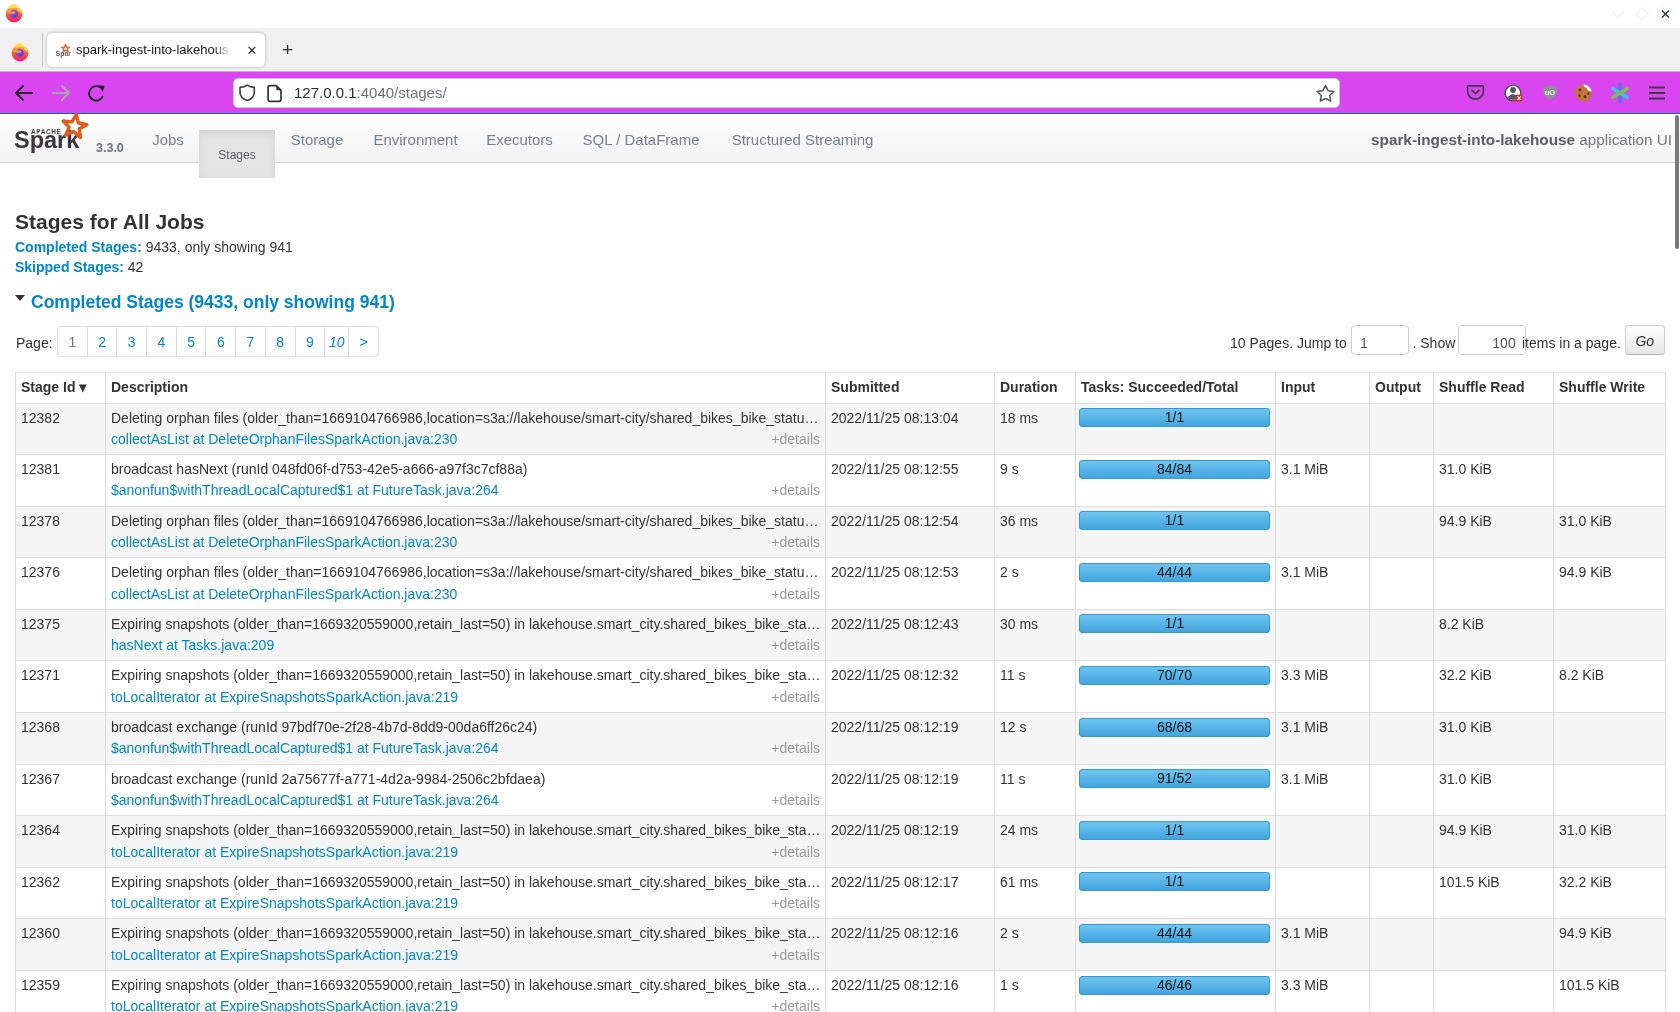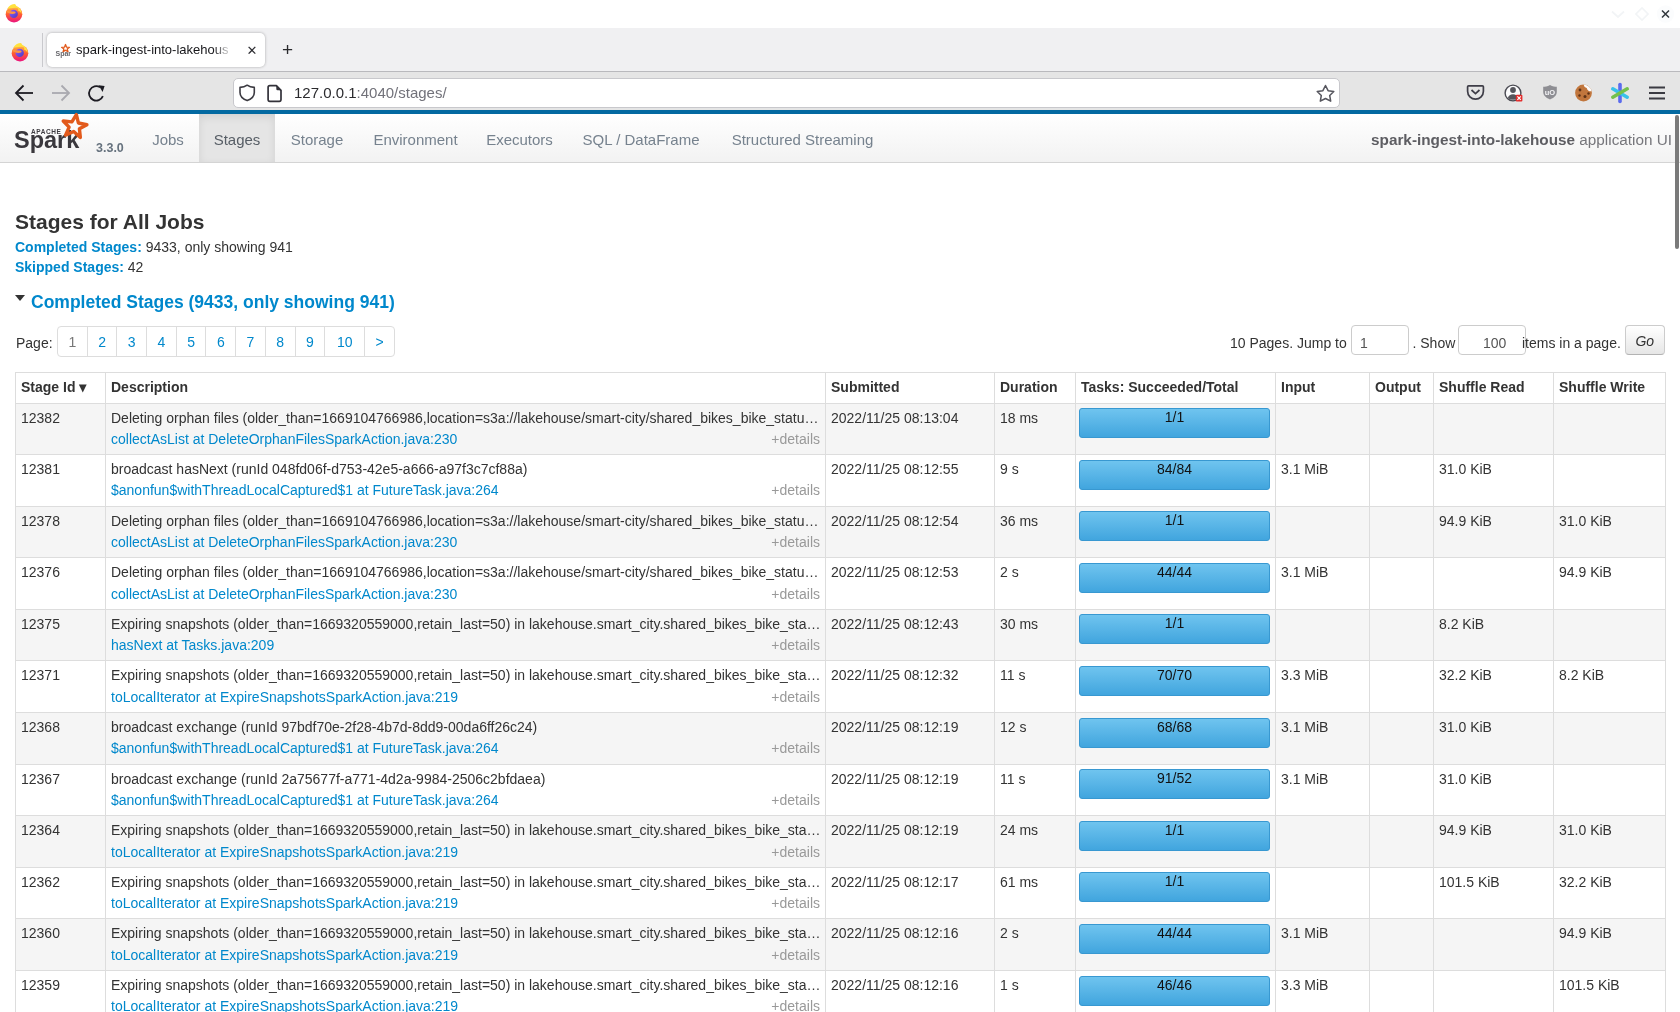--- a/index.html
+++ b/index.html
@@ -19,77 +19,77 @@
 #tab { position:absolute; left:47px; top:5px; width:218px; height:34px; background:#fff;
   border-radius:5px; box-shadow:0 0 3px rgba(0,0,0,0.3); }
 #tabtitle { position:absolute; left:29px; top:9px; width:172px; font-size:13px; color:#16161a;
   white-space:nowrap; overflow:hidden; }
 #tabfade { position:absolute; right:24px; top:1px; width:28px; height:32px;
   background:linear-gradient(to right, rgba(255,255,255,0), #fff 70%); }
 .tabclose { position:absolute; right:6px; top:11px; width:14px; height:14px; color:#2e2e33; font-size:13px; line-height:13px; text-align:center;}
 #newtab { position:absolute; left:282px; top:15px; width:14px; height:14px; color:#2a2a2e; font-size:19px; line-height:13px; }
 
 
-#urlrow { position:absolute; left:0; top:72px; width:1680px; height:42px; background:#e5e5e5;
-  border-bottom:4px solid #0369a1; }
+#urlrow { position:absolute; left:0; top:72px; width:1680px; height:42px; background:#d946ef;
+  border-bottom:1px solid #0369a1; }
 #urlfield { position:absolute; left:233px; top:6px; width:1107px; height:30px; background:#fff;
   border:1px solid #c8c8cc; border-radius:5px; }
 #urltext { position:absolute; left:60px; top:5px; font-size:15px; color:#2b2b2e; }
 #urltext .gray { color:#72727a; }
 
 
 #navbar { position:absolute; left:0; top:114px; width:1680px; height:49px;
   background:linear-gradient(#ffffff, #f2f2f2); border-bottom:1px solid #d4d4d4; }
 .navitem { position:absolute; top:0; height:48px; color:#76828e; font-size:15px; line-height:51px; text-align:center; }
-#nav-active { position:absolute; left:199px; top:0; width:76px; height:48px; background:#e5e5e5;
+#nav-active { position:absolute; left:199px; top:16px; width:76px; height:48px; background:#e5e5e5;
   box-shadow:inset 0 3px 8px rgba(0,0,0,0.09);
-  color:#575e66; font-size:15px; line-height:51px; text-align:center; }
+  color:#575e66; font-size:12px; line-height:51px; text-align:center; }
 #appname { position:absolute; right:8px; top:0; height:48px; line-height:51px; font-size:15.3px; color:#76767b;text-align:center; }
 #appname b { color:#5d5d62; }
 #sparkver { position:absolute; left:96px; top:140.5px; font-size:12.5px; font-weight:bold; color:#66727e; }
 
 
 #h3 { position:absolute; left:15px; top:206.5px; font-size:21px; font-weight:bold; color:#333; line-height:30px; }
 #stagelines { position:absolute; left:15px; top:236.7px; font-size:14px; line-height:20.8px; color:#333; }
 #stagelines b { color:#0088cc; }
 #h4 { position:absolute; left:15px; top:290px; font-size:17.5px; font-weight:bold; color:#0088cc; line-height:24px; }
 #h4 .arrow { display:inline-block; width:0; height:0; border:5px solid transparent; border-top:6.5px solid #333;
   margin-right:6px; vertical-align:2px; }
 
 #pagelabel { position:absolute; left:16px; top:334.5px; font-size:14px; color:#333; }
 #pager { position:absolute; left:57px; top:326px; height:31px; }
 .pbox { float:left; width:30.7px; height:31px; margin-left:-1px; border:1px solid #ddd; background:#fff;
   color:#0088cc; font-size:14px; line-height:31px; text-align:center; }
 .pbox.first { margin-left:0; border-radius:4px 0 0 4px; color:#777; }
-.pbox.ten { width:41px; }
+.pbox.ten { width:25px;font-style:italic; }
 .pbox.last { border-radius:0 4px 4px 0; }
 
 #jump { position:absolute; left:1230px; top:334.5px; font-size:14px; color:#333; }
 .jinput { position:absolute; top:325px; height:30px; border:1px solid #ccc; border-radius:4px; background:#fff;
   font-size:14px; line-height:34px; color:#555; font-family:"Liberation Sans", sans-serif; }
 #jin1 { left:1351px; width:58px; padding-left:8px; }
-#jin2 { left:1458px; width:68px; padding-left:24px; }
+#jin2 { left:1458px; width:68px; padding-left:24px;text-align:center; }
 #jtext2 { position:absolute; left:1412.5px; top:334.5px; font-size:14px; color:#333; }
 #jtext3 { position:absolute; left:1522px; top:334.5px; font-size:14px; color:#333; }
 #gobtn { position:absolute; left:1624.5px; top:325px; width:40.5px; height:30px;
   background:linear-gradient(#ffffff, #e6e6e6); border:1px solid #ccc; border-bottom-color:#b3b3b3;
   border-radius:4px; font-size:14px; color:#333; text-align:center; line-height:31px;font-style:italic; }
 
 
 #tbl { position:absolute; left:15px; top:372px; width:1650px; border-collapse:collapse; table-layout:fixed;
   font-size:14px; color:#333; }
 #tbl th, #tbl td { border:1px solid #ddd; vertical-align:top; padding:4px 5px; text-align:left;
   font-size:14px; line-height:21.3px; }
 #tbl th { font-weight:bold; color:#333; height:30.5px; line-height:21px; }
 #tbl tr.odd { background:#f5f5f5; }
 .dline1 { white-space:nowrap; overflow:hidden; color:#333; }
 .dline2 { color:#0088cc; }
 .details { float:right; color:#999; }
 a.blue { color:#0088cc; text-decoration:none; }
-.progress { height:30px; background:linear-gradient(#6fc4ef, #41a5de); border:1px solid #3898d1;
+.progress { height:19px; background:linear-gradient(#6fc4ef, #41a5de); border:1px solid #3898d1;
   border-radius:3px; text-align:center; line-height:17px; font-size:14px; color:#111; margin-top:0.5px; margin-left:-2px; width:calc(100% + 2px); }
 
 
 #sbar { position:absolute; left:1675px; top:115px; width:3.5px; height:134px; background:#7a7a7a; border-radius:2px; }
 </style>
 </head>
 <body>
 
 <div id="titlebar">
   <div id="titletext">spark-ingest-into-lakehouse - Stages for All Jobs — Mozilla Firefox</div>

